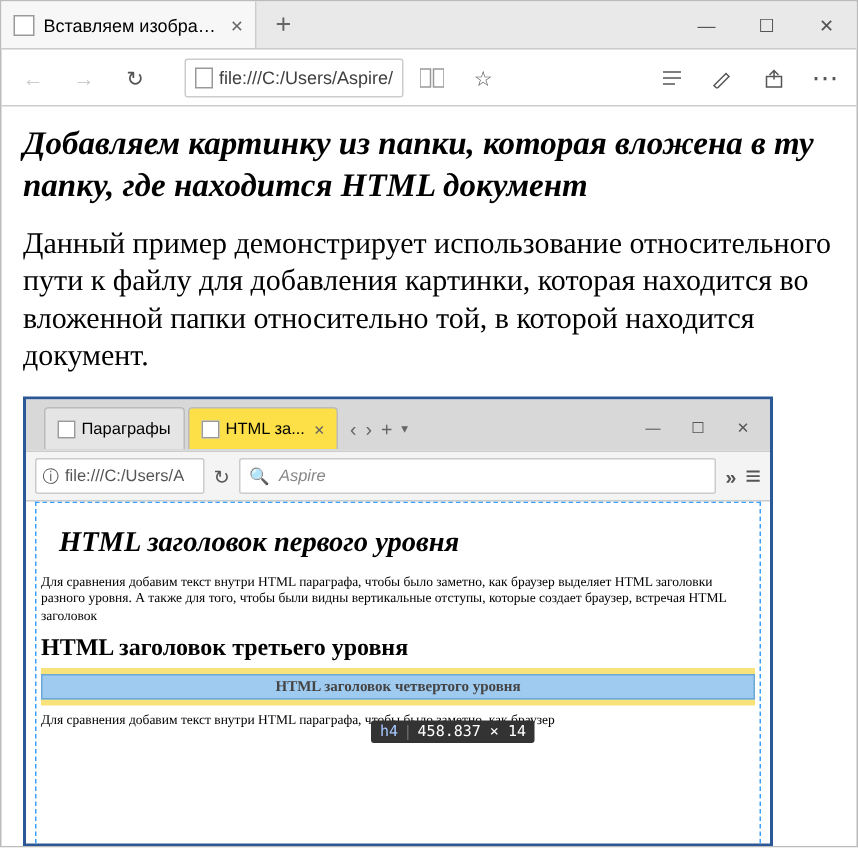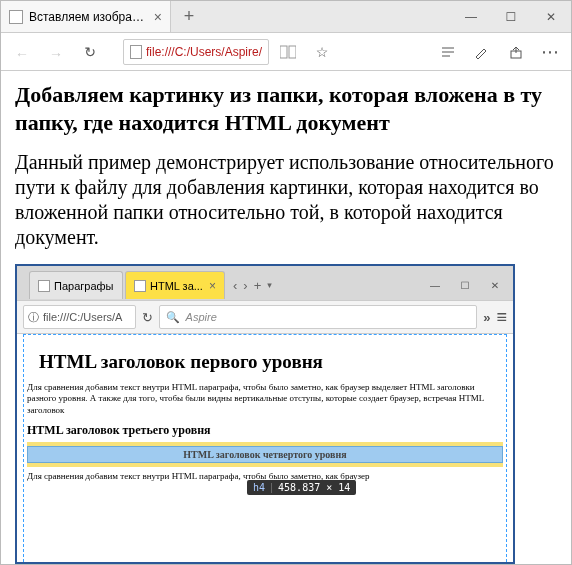--- a/index.html
+++ b/index.html
@@ -14,25 +14,25 @@
   .tab-close { color: #666; font-size: 14px; cursor: pointer; }
   .new-tab { width: 36px; display: flex; align-items: center; justify-content: center; color: #666; font-size: 18px; }
   .title-spacer { flex: 1; }
   .win-btns { display: flex; }
   .win-btn { width: 40px; display: flex; align-items: center; justify-content: center; color: #555; font-size: 12px; }
   
   .toolbar { height: 38px; display: flex; align-items: center; gap: 4px; padding: 0 6px; border-bottom: 1px solid #ccc; }
   .tb-btn { width: 30px; height: 30px; display: flex; align-items: center; justify-content: center; color: #555; font-size: 14px; }
   .tb-btn.disabled { color: #ccc; }
   .addr { flex: 0 0 auto; display: flex; align-items: center; border: 1px solid #ccc; height: 26px; padding: 0 6px; border-radius: 2px; gap: 4px; background: #fff; }
-  .addr-text { color: #b91c1c; font-size: 12px; }
+  .addr-text { color: #404040; font-size: 12px; }
   .addr .doc-icon { width: 12px; height: 14px; border: 1px solid #999; }
   
   .content { flex: 1; overflow: auto; padding: 10px 14px; }
-  .content h1 { font-size: 22px; font-weight: bold; font-family: "Times New Roman", serif; line-height: 1.25; margin-bottom: 14px; }
+  .content h1 { font-size: 22px; font-weight: bold; font-family: "Times New Roman", serif; line-height: 1.25; margin-bottom: 14px; font-style: italic; }
   .content p { font-size: 20px; font-family: "Times New Roman", serif; line-height: 1.25; margin-bottom: 14px; }
   
   
   .inner-window { border: 2px solid #2b5797; background: #fff; width: 500px; height: 300px; display: flex; flex-direction: column; }
   .inner-titlebar { height: 34px; background: #d8d8d8; display: flex; align-items: center; padding: 4px 4px 0 4px; gap: 2px; border-bottom: 0; }
   .inner-tab { background: #fde047; border: 1px solid #bbb; border-bottom: none; border-radius: 3px 3px 0 0; height: 28px; display: flex; align-items: center; padding: 0 8px; font-size: 11px; gap: 4px; }
   .inner-tab.bg { background: #e5e5e5; }
   .inner-tab .fav { width: 12px; height: 12px; background: #fff; border: 1px solid #999; flex-shrink: 0; }
   .inner-tab-title { white-space: nowrap; overflow: hidden; max-width: 60px; }
   .inner-tab-close { color: #666; font-size: 12px; margin-left: 2px; }
@@ -44,21 +44,21 @@
   
   .inner-toolbar { height: 34px; display: flex; align-items: center; gap: 6px; padding: 0 6px; border-bottom: 1px solid #ccc; border-top: 1px solid #ccc; background: #f4f4f4; }
   .inner-addr { display: flex; align-items: center; border: 1px solid #ccc; height: 24px; padding: 0 4px; border-radius: 2px; background: #fff; gap: 4px; font-size: 11px; color: #555; }
   .inner-addr-text { white-space: nowrap; overflow: hidden; width: 88px; }
   .inner-search { flex: 1; display: flex; align-items: center; border: 1px solid #ccc; height: 24px; padding: 0 6px; border-radius: 2px; background: #fff; gap: 6px; font-style: italic; color: #888; font-size: 11px; }
   
   .inner-content { flex: 1; overflow: hidden; position: relative; padding: 8px 10px; font-family: "Times New Roman", serif; }
   .inner-content h1 { font-size: 19px; font-weight: bold; margin: 8px 12px; }
   .inner-content p { font-size: 9px; line-height: 1.3; margin: 4px 0; }
   .inner-content h2 { font-size: 15px; font-weight: bold; margin: 8px 0 4px 0; }
-  .inner-content h3 { font-size: 12px; font-weight: bold; margin: 6px 0 4px 0; }
+  .inner-content h3 { font-size: 16px; font-weight: bold; margin: 6px 0 4px 0; }
   .inner-content h4 { font-size: 10px; font-weight: bold; text-align: center; color: #444; padding: 2px 0; }
   
   .inspect-cols { position: absolute; top: 0; left: 6px; right: 6px; bottom: 0; border-left: 1px dashed #3aa0ff; border-right: 1px dashed #3aa0ff; border-top: 1px dashed #3aa0ff; pointer-events: none; }
   .highlight-margin { background: #f8e27a; padding: 0; }
   .highlight-box { background: #9fcbf0; border: 1px solid #6aa8d8; }
   
   .tooltip { position: absolute; background: #333; color: #fff; font-family: Consolas, monospace; font-size: 10px; padding: 2px 6px; border-radius: 2px; white-space: nowrap; display: flex; gap: 6px; align-items: center; top: 146px; left: 230px; }
   .tooltip .tag { color: #a6c8ff; }
   .tooltip .sep { width: 1px; height: 10px; background: #666; }
   

